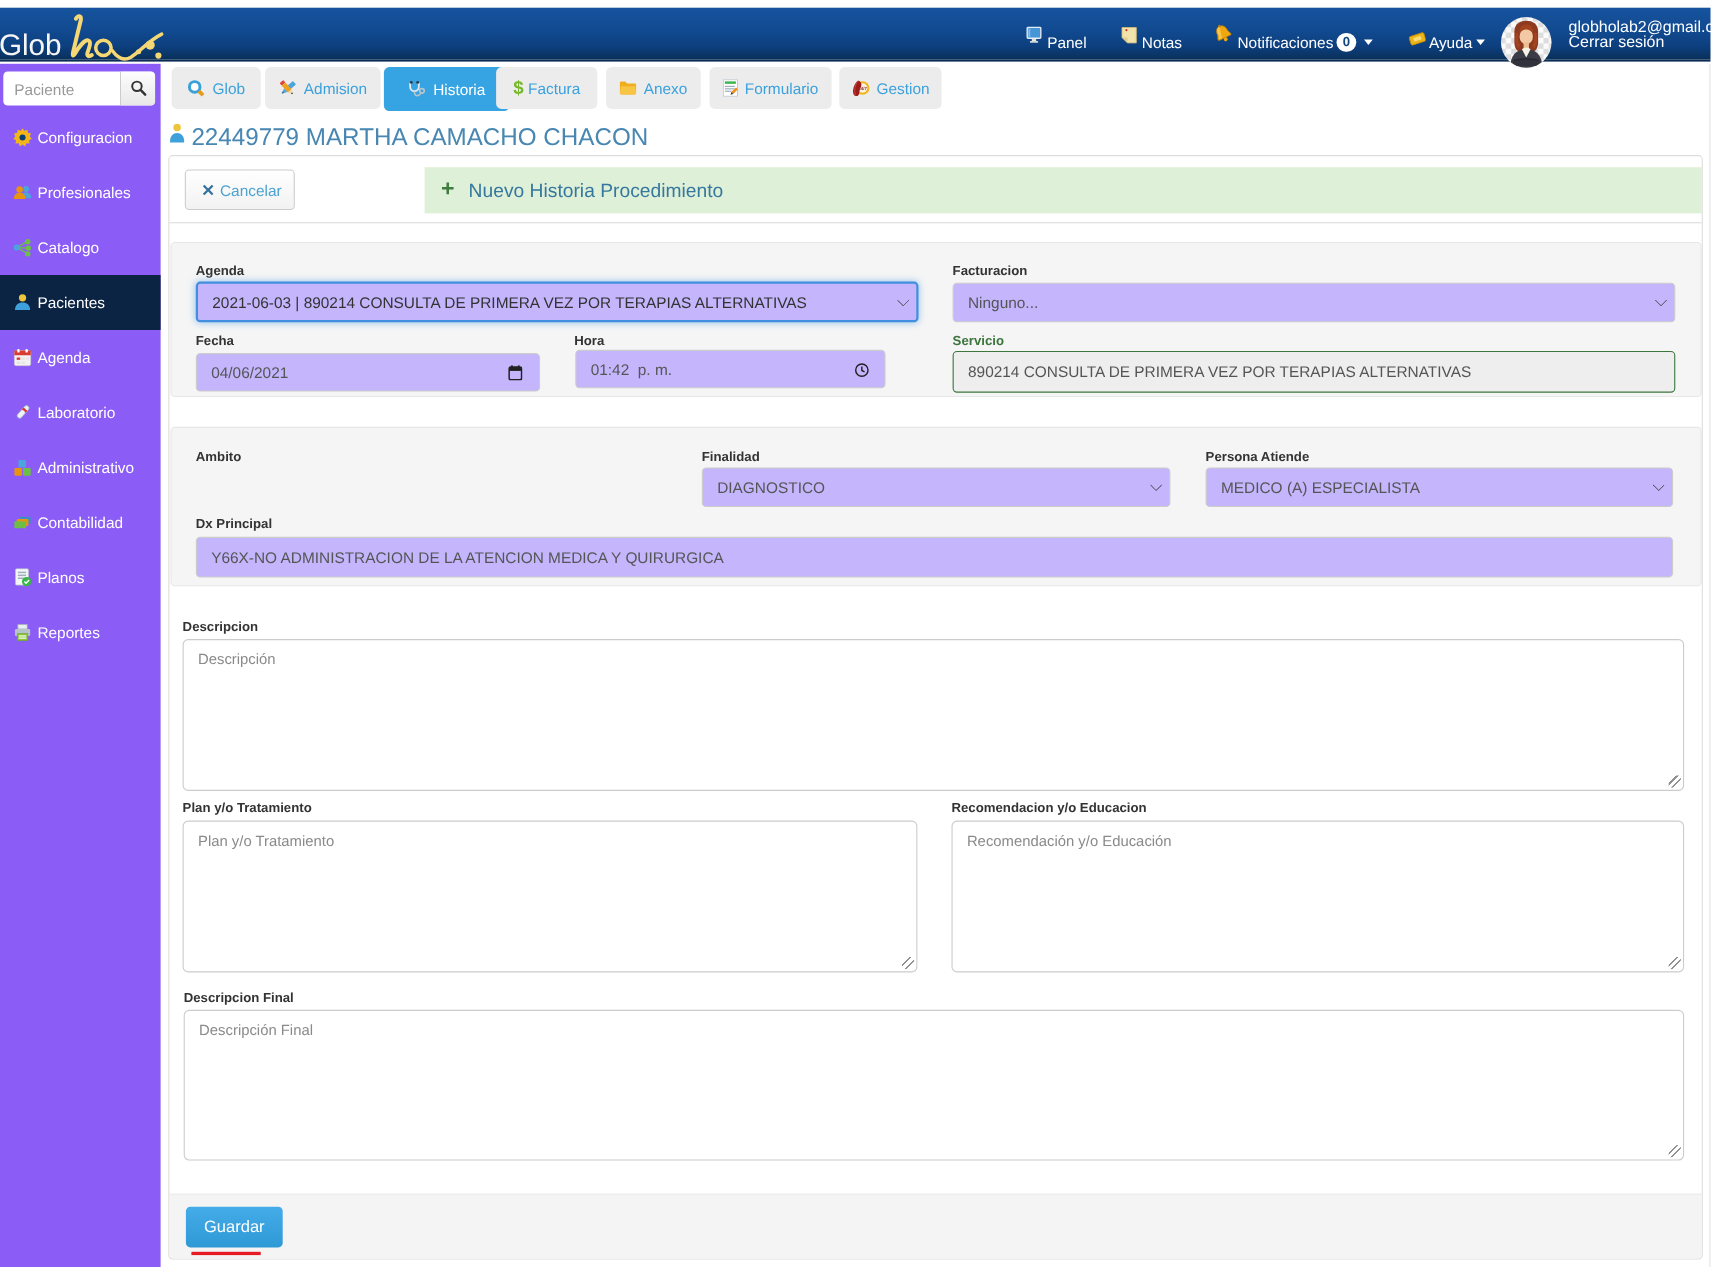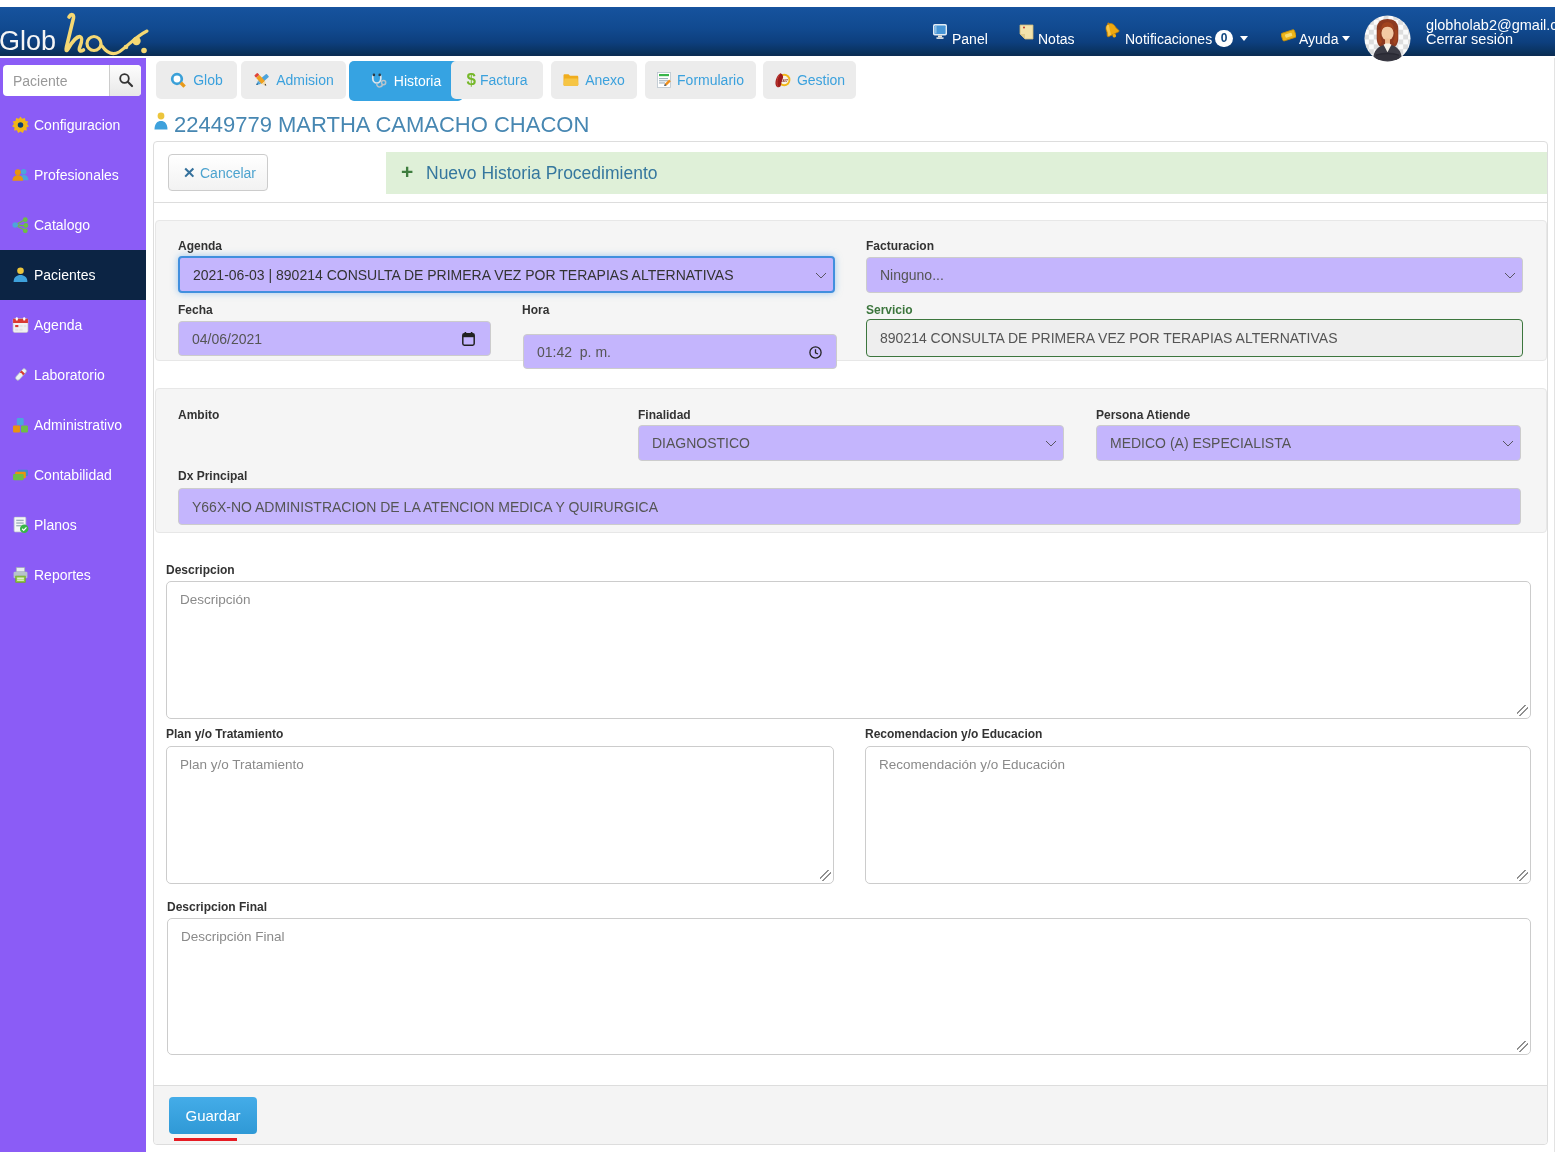--- a/index.html
+++ b/index.html
@@ -347,21 +347,21 @@
   <div class="ctl" style="left:24px;top:179px;width:313px;height:35px">
     <span class="v">04/06/2021</span>
     <svg class="abs" style="right:15px;top:10px" width="13" height="14" viewBox="0 0 13 14">
       <rect x="0.8" y="1.8" width="11.4" height="11.4" rx="1.6" fill="none" stroke="#222" stroke-width="1.5"></rect>
       <rect x="0.8" y="1.8" width="11.4" height="3.4" fill="#222"></rect>
       <rect x="2.6" y="0" width="1.6" height="3" fill="#222"></rect>
         <rect x="8.8" y="0" width="1.6" height="3" fill="#222"></rect>
     </svg>
   </div>
   <div class="lbl" style="left:368px;top:161px">Hora</div>
-  <div class="ctl" style="left:369px;top:192px;width:314px;height:35px">
+  <div class="ctl" style="left:369px;top:176px;width:282px;height:35px">
     <span class="v">01:42&nbsp;&nbsp;p.&nbsp;m.</span>
     <svg class="abs" style="right:14px;top:10.5px" width="13" height="13" viewBox="0 0 13 13">
       <circle cx="6.5" cy="6.5" r="5.6" fill="none" stroke="#222" stroke-width="1.3"></circle>
       <path d="M6.5 3.2 L6.5 6.8 L9 8" fill="none" stroke="#222" stroke-width="1.3"></path>
     </svg>
   </div>
   <div class="lbl" style="left:712px;top:161px;color:#3c763d">Servicio</div>
   <div class="ctl" style="left:712px;top:177px;width:657px;height:38px;background:#eee;border:1px solid #3c763d">
     <span class="v">890214 CONSULTA DE PRIMERA VEZ POR TERAPIAS ALTERNATIVAS</span>
   </div>

